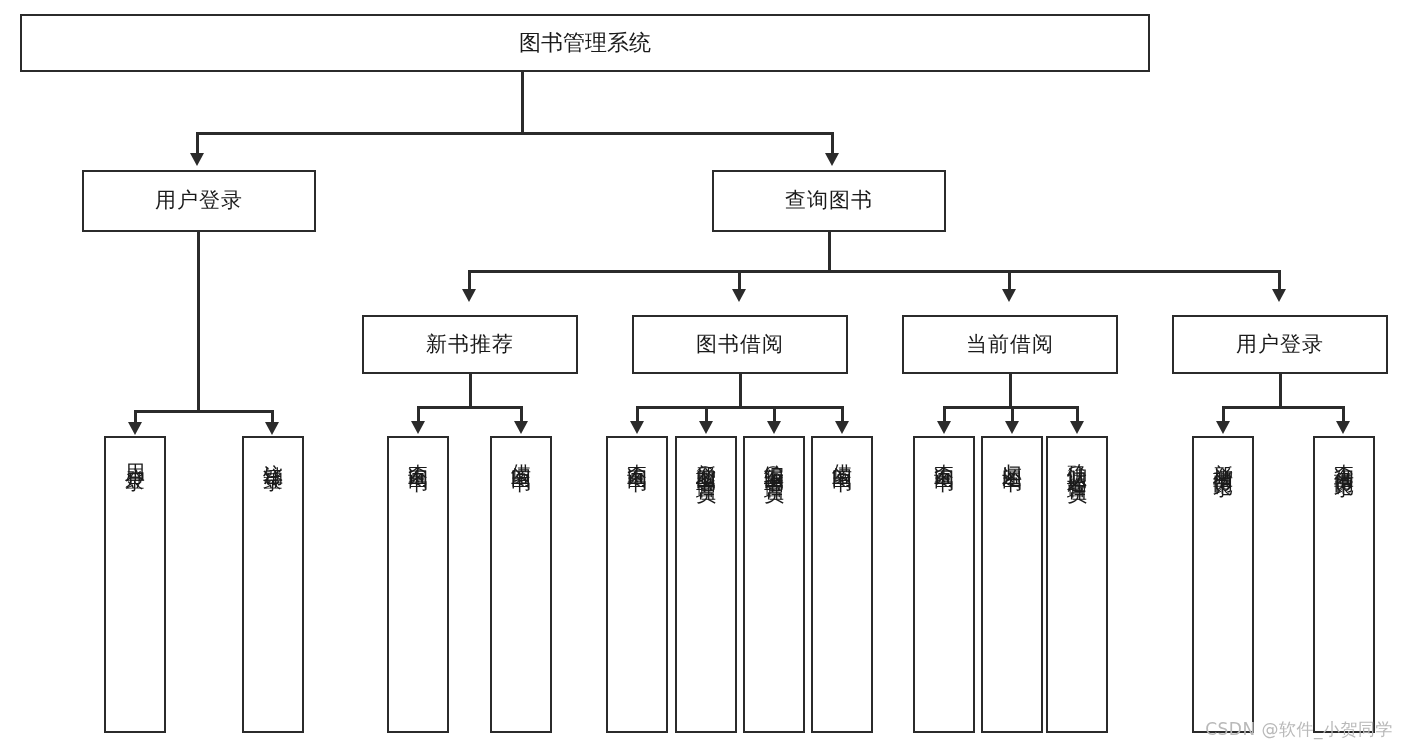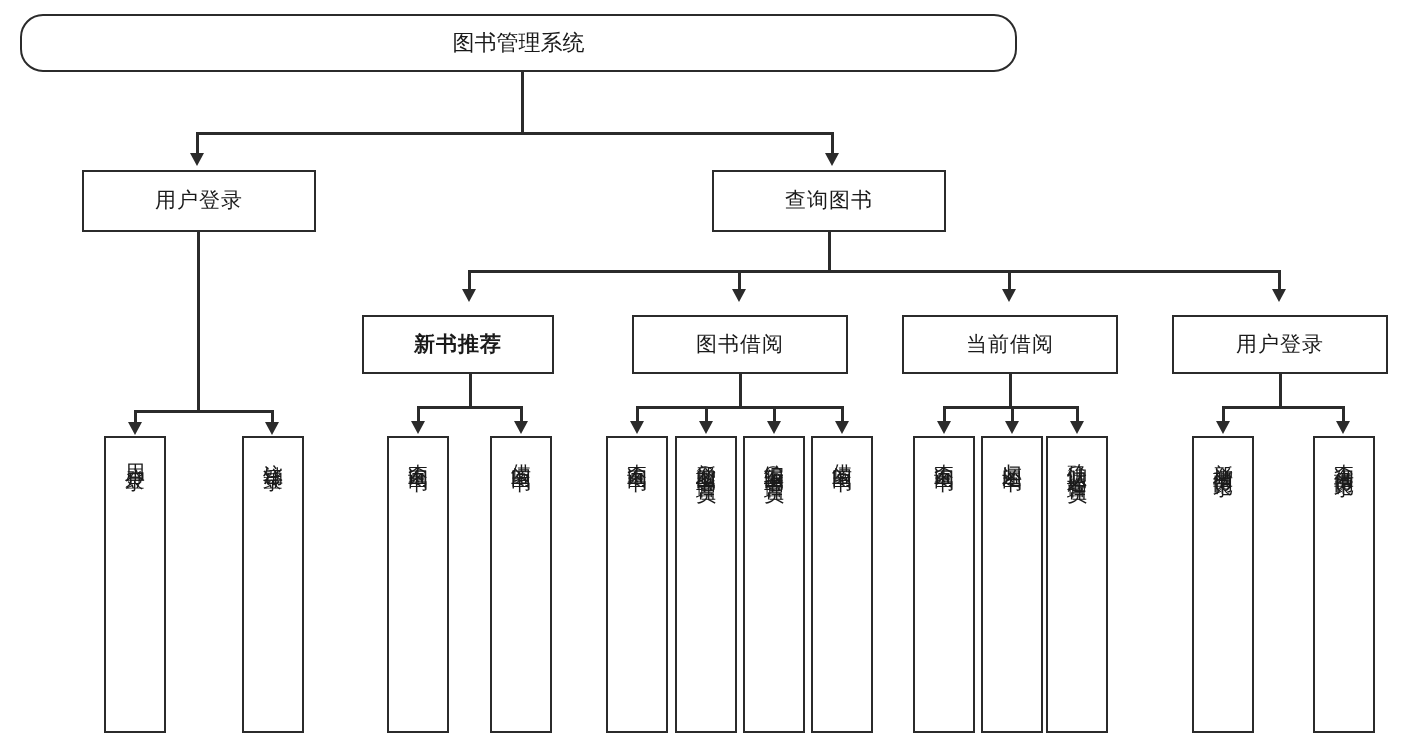--- a/index.html
+++ b/index.html
@@ -73,21 +73,21 @@
     letter-spacing: 0.5px;
     white-space: nowrap;
     user-select: none;
   }
 </style>
 </head>
 <body>
 
 <div id="canvas">
 
-  <div class="node root" style="left:20px; top:14px; width:997px; height:58px;border-radius:23px;">
+  <div class="node root" style="left:20px; top:14px; width:1130px; height:58px;">
     <span>图书管理系统</span>
   </div>
 
   <div class="edge v" style="left:521px; top:72px; height:62px;"></div>
 
   <div class="edge h" style="left:196px; top:132px; width:638px;"></div>
 
   <div class="edge v" style="left:196px; top:132px; height:24px;"></div>
   <div class="arrow" style="left:190px; top:153px;"></div>
   <div class="edge v" style="left:831px; top:132px; height:24px;"></div>
@@ -111,21 +111,21 @@
   <div class="edge h" style="left:468px; top:270px; width:812px;"></div>
   <div class="edge v" style="left:468px; top:270px; height:22px;"></div>
   <div class="arrow" style="left:462px; top:289px;"></div>
   <div class="edge v" style="left:738px; top:270px; height:22px;"></div>
   <div class="arrow" style="left:732px; top:289px;"></div>
   <div class="edge v" style="left:1008px; top:270px; height:22px;"></div>
   <div class="arrow" style="left:1002px; top:289px;"></div>
   <div class="edge v" style="left:1278px; top:270px; height:22px;"></div>
   <div class="arrow" style="left:1272px; top:289px;"></div>
 
-  <div class="node h" style="left:362px; top:315px; width:192px; height:59px;font-weight:bold;">
+  <div class="node h" style="left:362px; top:315px; width:216px; height:59px;">
     <span>新书推荐</span>
   </div>
   <div class="node h" style="left:902px; top:315px; width:216px; height:59px;">
     <span>当前借阅</span>
   </div>
   <div class="node h" style="left:632px; top:315px; width:216px; height:59px;">
     <span>图书借阅</span>
   </div>
   <div class="node h" style="left:1172px; top:315px; width:216px; height:59px;">
     <span>用户登录</span>
@@ -202,14 +202,15 @@
     <span class="vtext">确认归还（管理员）</span>
   </div>
 
   <div class="node leaf" style="left:1192px; top:436px; width:62px; height:297px;">
     <span class="vtext">新增借阅记录</span>
   </div>
   <div class="node leaf" style="left:1313px; top:436px; width:62px; height:297px;">
     <span class="vtext">查询借阅记录</span>
   </div>
 
+  <div class="watermark">CSDN @软件_小贺同学</div>
 
 </div>
 
 </body></html>

